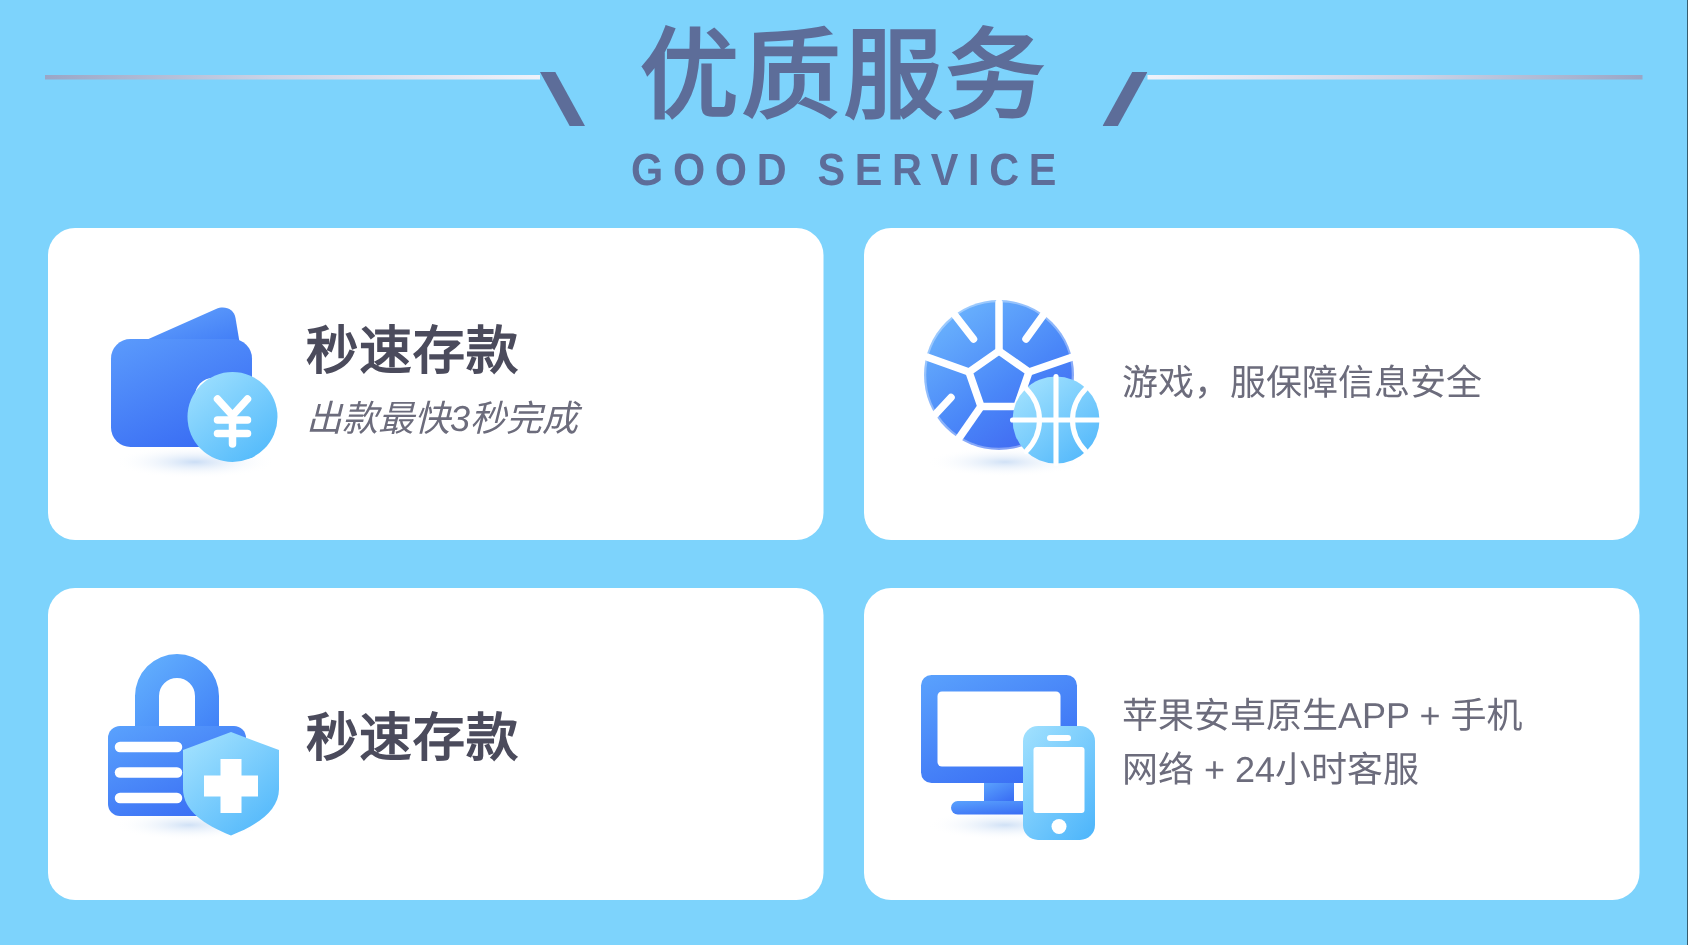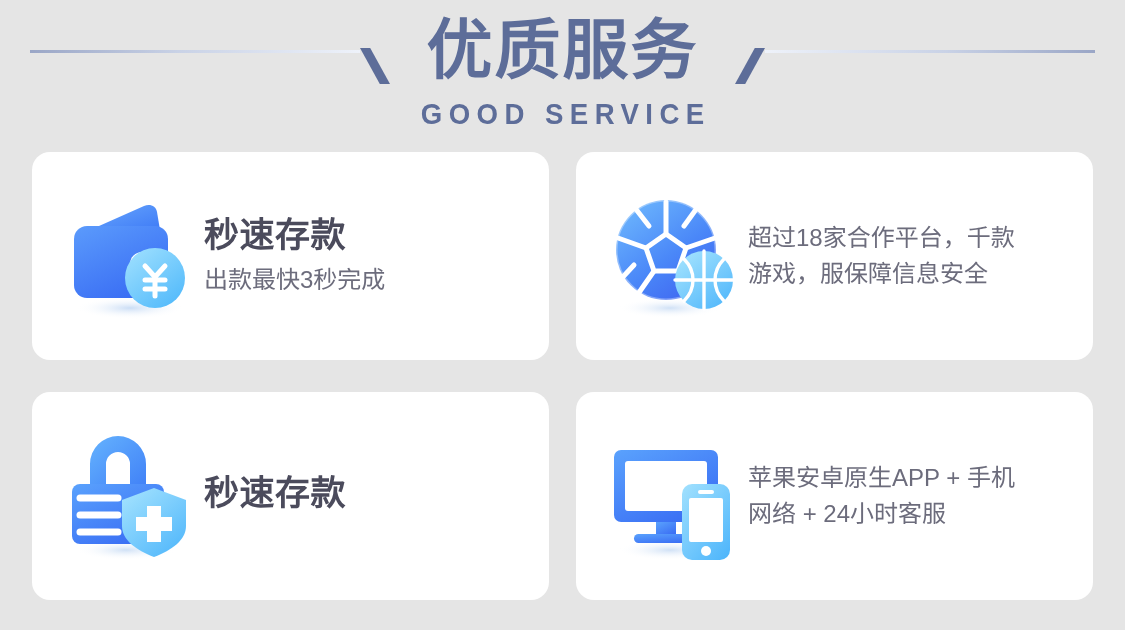--- a/index.html
+++ b/index.html
@@ -13,21 +13,21 @@
     height: 630px;
     overflow: hidden;
     font-family: "Liberation Sans", "DejaVu Sans", sans-serif;
     position: relative;
   }
 
   .page {
     position: relative;
     width: 1125px;
     height: 630px;
-    background: #e5e5e5;
+    background: #7dd3fc;
   }
 
   
   .header {
     position: absolute;
     left: 0;
     top: 0;
     width: 1125px;
     height: 150px;
   }
@@ -146,21 +146,21 @@
   }
 
   .card-desc {
     font-size: 24px;
     line-height: 36px;
     font-weight: 400;
     color: #6c6c7c;
     letter-spacing: 0px;
   }
 
-  .card-desc.single { white-space: nowrap; }
+  .card-desc.single { white-space: nowrap; font-style: italic; }
 
   
   .icon-svg { display: block; width: 140px; height: 140px; }
 </style>
 </head>
 <body>
 
 <div class="page">
 
   <div class="header">
@@ -252,21 +252,20 @@
           <g fill="none" stroke="#ffffff" stroke-width="3.4" stroke-linecap="round">
             <path d="M71 94 L129 94"></path>
             <path d="M100 65 L100 123"></path>
             <path d="M80 73 C92 85 92 103 80 115"></path>
             <path d="M120 73 C108 85 108 103 120 115"></path>
           </g>
         </svg>
       </div>
       <div class="card-text">
         <div class="card-desc">
-          <div>超过18家合作平台，千款</div>
           <div>游戏，服保障信息安全</div>
         </div>
       </div>
     </div>
 
     <div class="card">
       <div class="card-icon">
         <svg class="icon-svg" viewBox="0 0 140 140" xmlns="http://www.w3.org/2000/svg">
           <defs>
             <linearGradient id="l-body" x1="0" y1="0" x2="0.7" y2="1">

